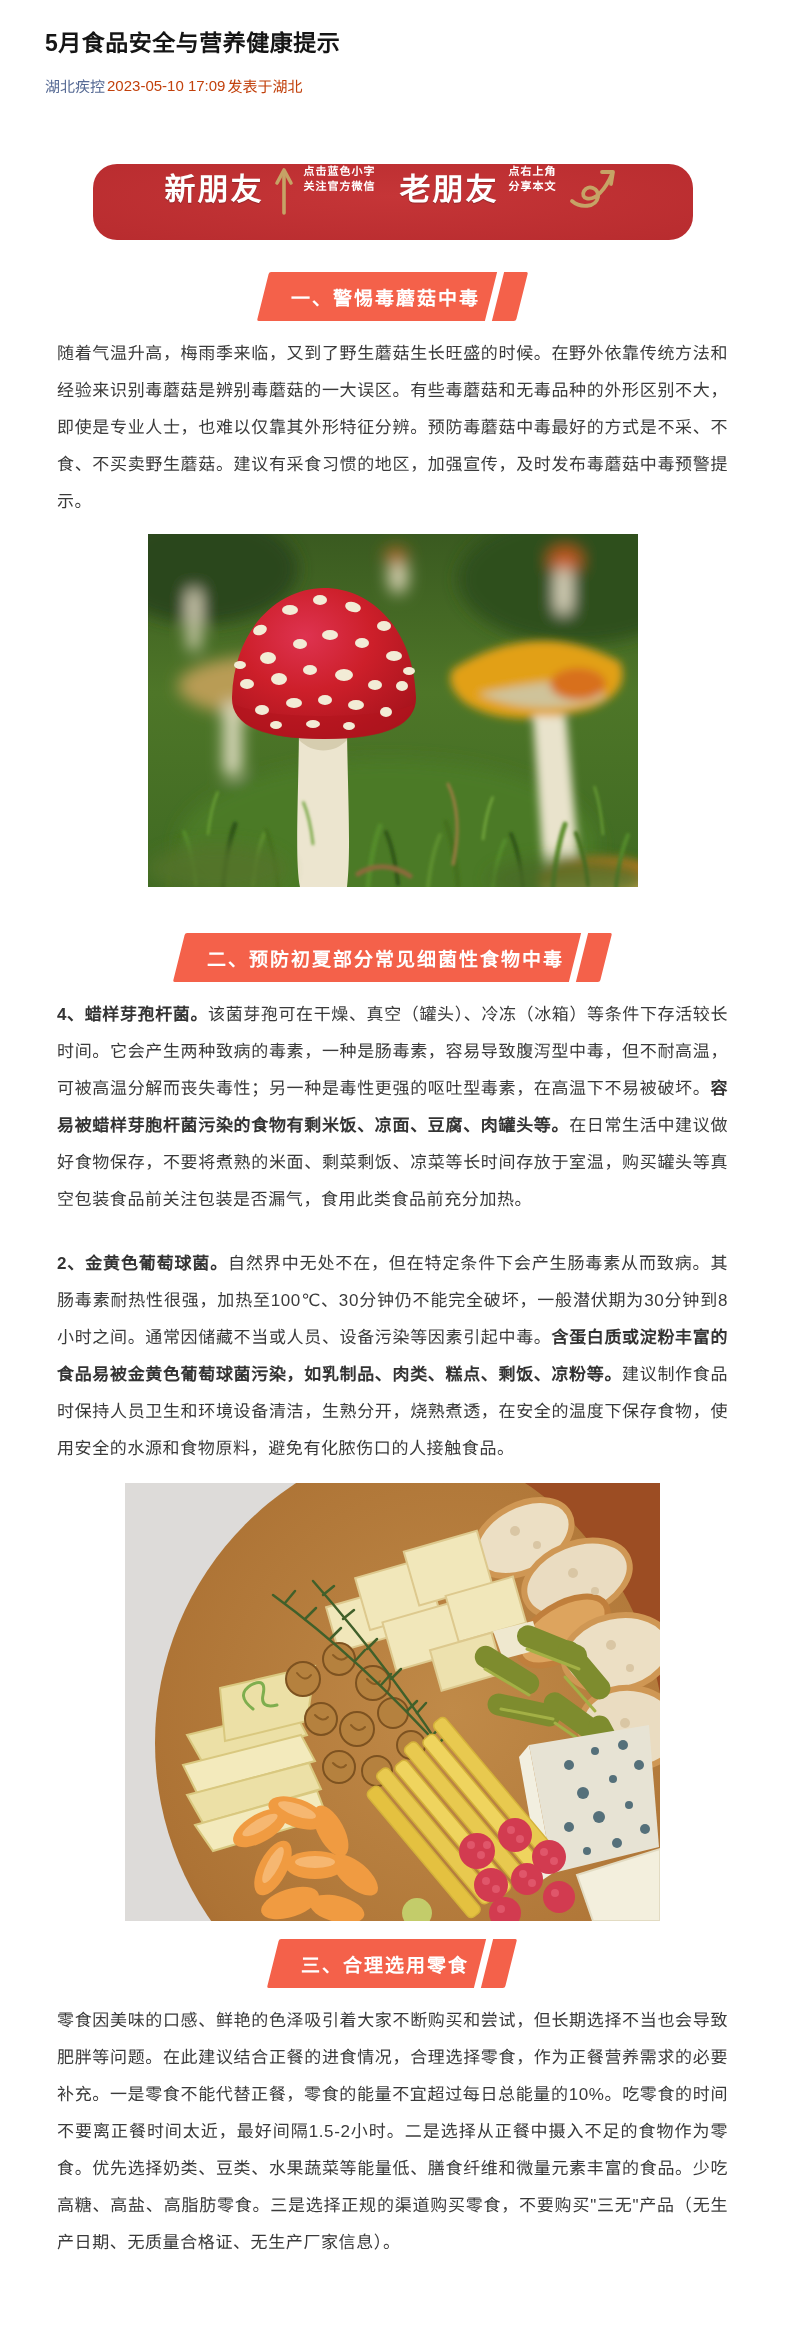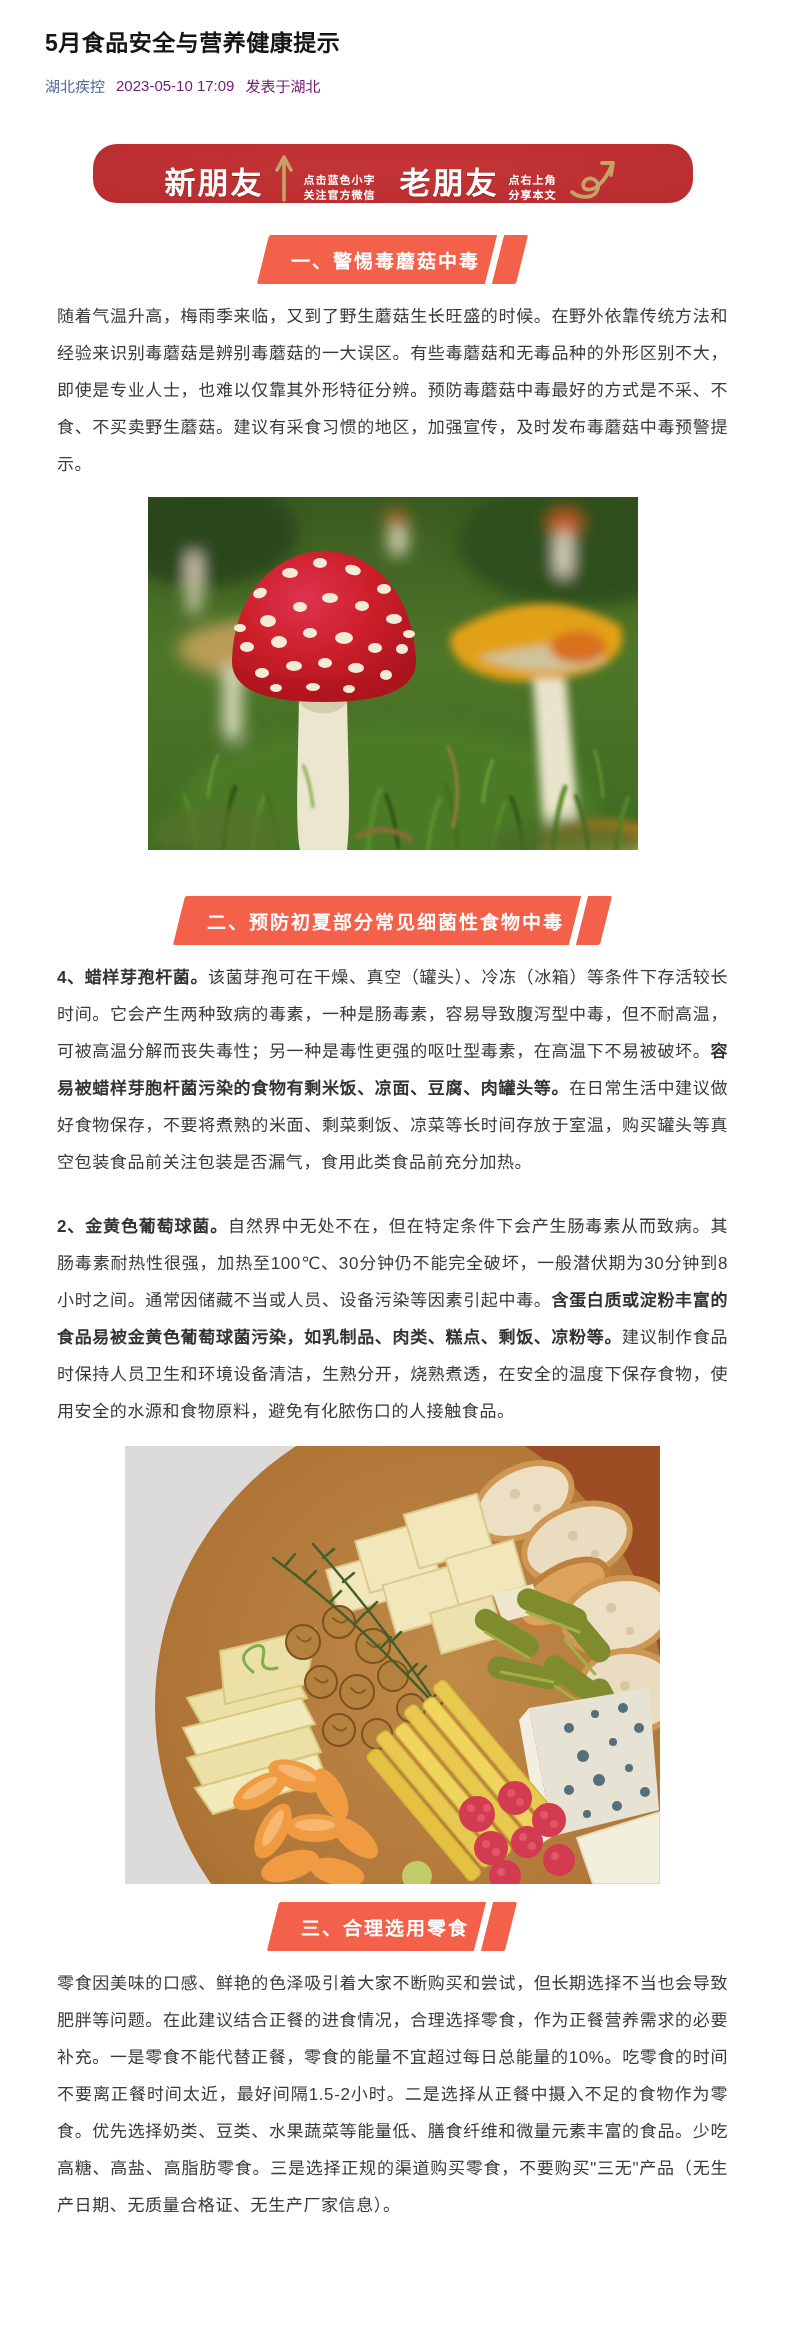--- a/index.html
+++ b/index.html
@@ -1,27 +1,27 @@
 <!DOCTYPE html>
 <html lang="zh-CN"><head>
 <meta charset="utf-8">
 <style>
   html,body{margin:0;padding:0;}
   body{background:#fff;font-family:"Liberation Sans","DejaVu Sans",sans-serif;}
   .page{width:785px;height:2351px;overflow:hidden;background:#fff;position:relative;}
   .content{padding:12px 45px 0 45px;}
   .title{font-size:23px;font-weight:700;color:#151515;line-height:1.4;letter-spacing:0.5px;}
-  .byline{margin-top:13px;font-size:15px;display:flex;align-items:center;gap:11px;}
+  .byline{margin-top:13px;font-size:15px;display:flex;align-items:center;gap:2px;}
   .account{color:#576b95;cursor:pointer;}
-  .meta{color:#701a75;}
+  .meta{color:#c2410c;}
   
   .promo-wrap{margin-top:48px;display:flex;justify-content:center;}
-  .promo{width:600px;height:59px;border-radius:24px;
+  .promo{width:600px;height:76px;border-radius:24px;
     background:radial-gradient(130% 150% at 50% 42%,#c53537 0%,#b72b2e 58%,#971f22 100%);
-    display:flex;align-items:flex-end;justify-content:center;gap:10px;box-sizing:border-box;padding:0 18px;}
+    display:flex;align-items:flex-start;justify-content:center;gap:10px;box-sizing:border-box;padding:0 18px;margin-top:20px;}
   .promo-big{color:#fff;font-size:31px;font-weight:800;letter-spacing:2px;white-space:nowrap;text-shadow:0 1px 1px rgba(0,0,0,0.25);}
   .promo-lines{display:flex;flex-direction:column;justify-content:center;line-height:1.35;}
   .promo-lines span{color:#fff;font-size:11px;font-weight:600;letter-spacing:1px;white-space:nowrap;}
   .promo-arrow{flex:0 0 auto;}
   
   .sec-head{display:flex;justify-content:center;}
   .sec-shape{position:relative;background:#f4614a;transform:skewX(-14deg);padding:11px 42px 11px 28px;border-radius:2px;overflow:hidden;}
   .sec-shape .sec-text{display:inline-block;transform:skewX(14deg);color:#fff;font-size:19px;font-weight:700;letter-spacing:2px;white-space:nowrap;}
   .sec-shape::after{content:"";position:absolute;top:-2px;bottom:-2px;right:24px;width:7px;background:#fff;}
   

